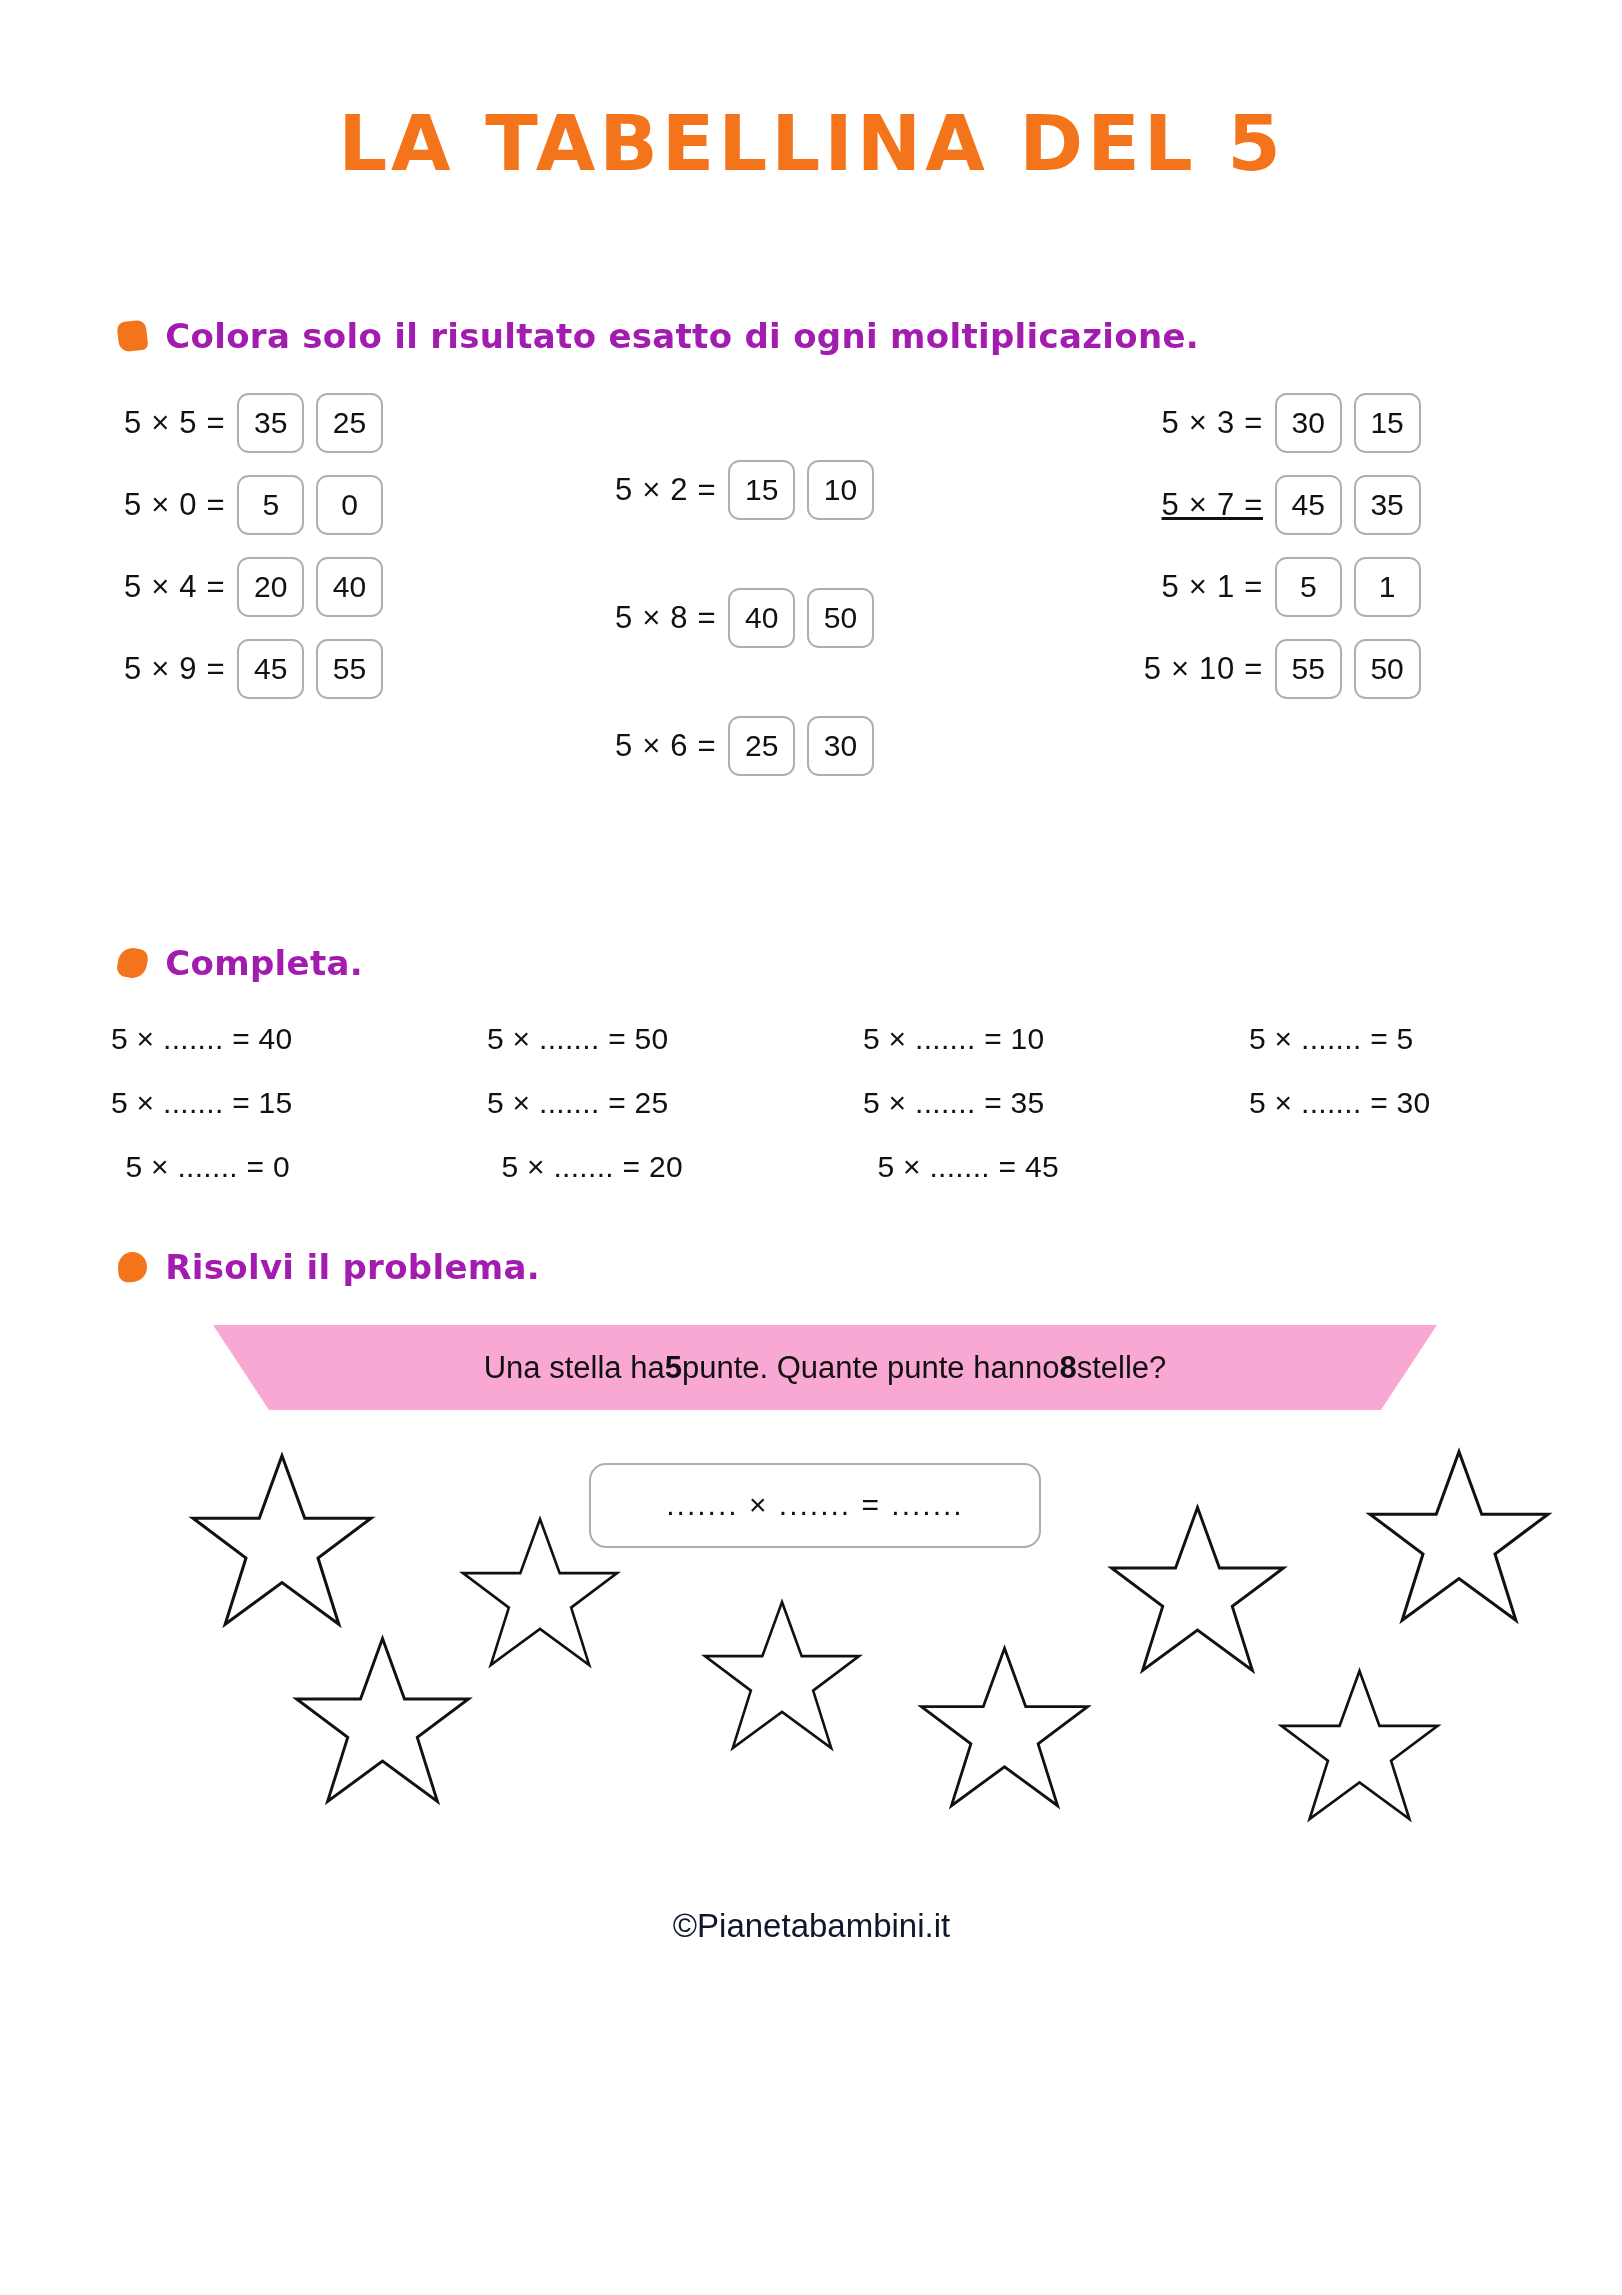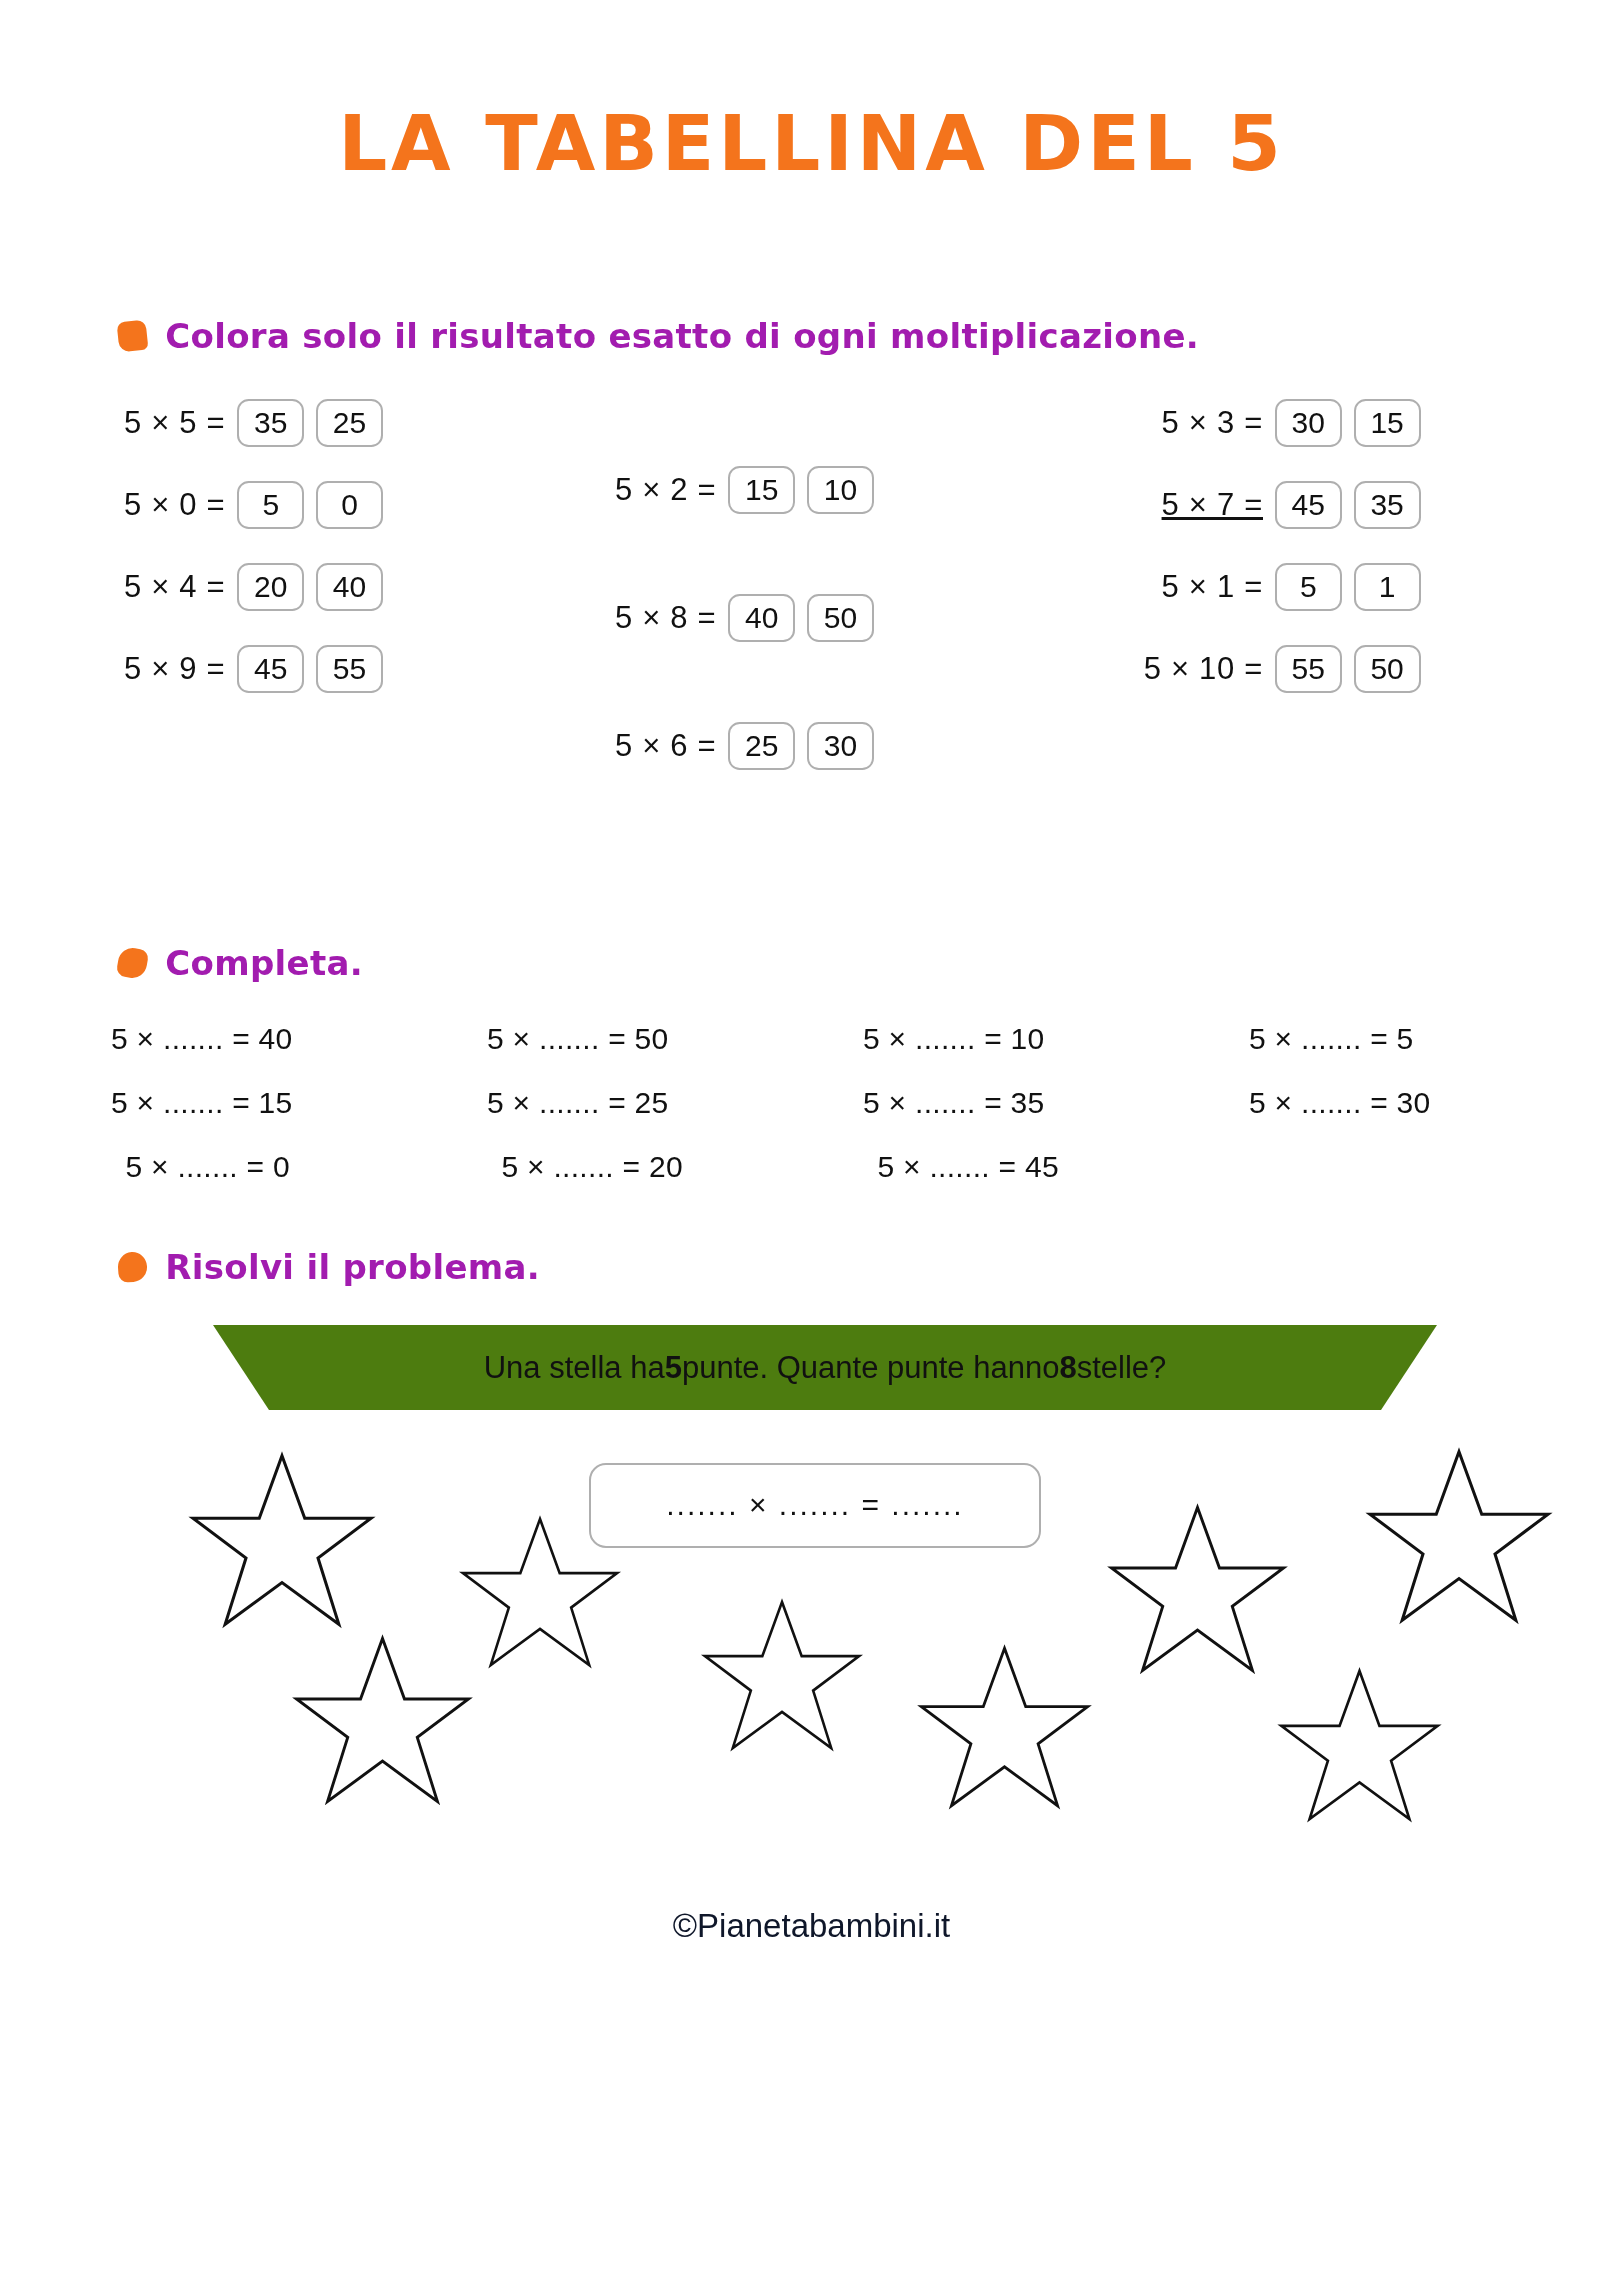--- a/index.html
+++ b/index.html
@@ -85,21 +85,21 @@
   }
   .row .expr {
     font-size: 31px;
     font-family: "Liberation Sans", sans-serif;
     white-space: nowrap;
     text-align: right;
     letter-spacing: 0.7px;
   }
   .opt {
     width: 67px;
-    height: 48px;
+    height: 60px;
     border: 2px solid #AFAFAF;
     border-radius: 11.8px;
     display: flex;
     align-items: center;
     justify-content: center;
     font-size: 30px;
     margin-left: 11.8px;
     background: #fff;
     box-sizing: border-box;
   }
@@ -124,21 +124,21 @@
   .w3 { width: 386px; }
   .w4 { width: 275px; }
   .pad-left { padding-left: 14.4px; }
 
   
   .banner {
     margin-top: 38px;
     margin-left: 141px;
     width: 1224px;
     height: 85px;
-    background: #4d7c0f;
+    background: #f9a8d4;
     clip-path: polygon(0 0, 1224px 0, 1168px 85px, 56px 85px);
     display: flex;
     align-items: center;
     justify-content: center;
     font-size: 31px;
   }
   .banner b { font-weight: bold; }
 
   
   .stars-area {

